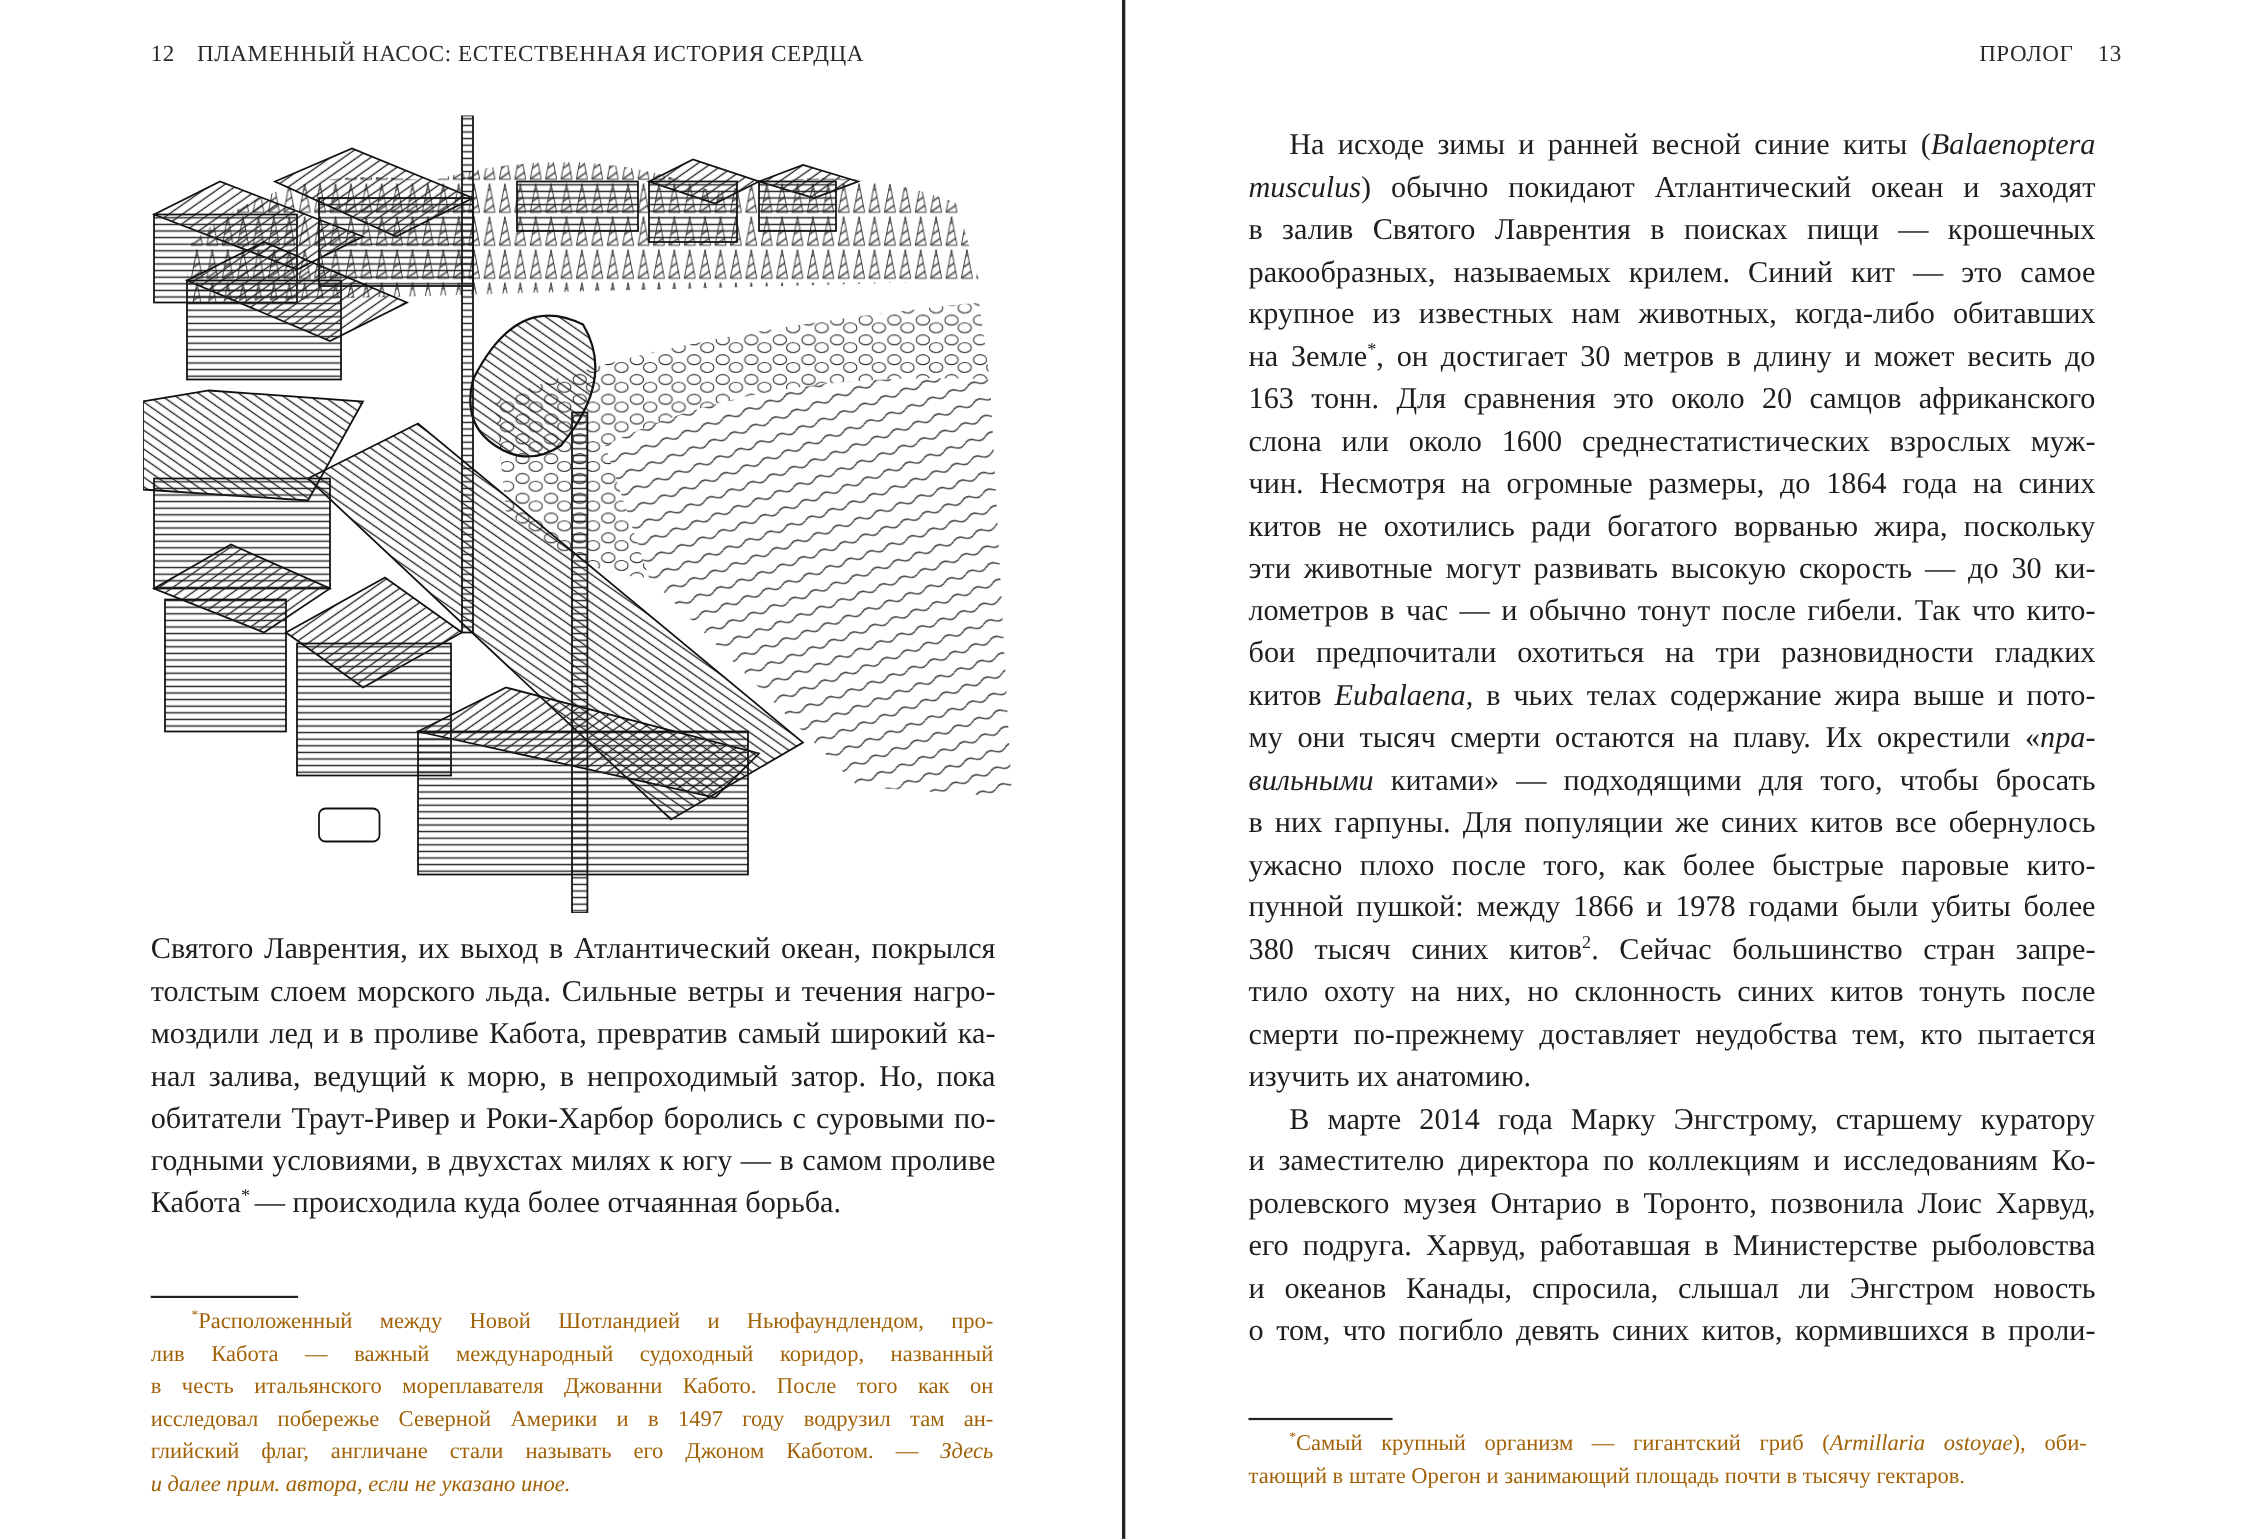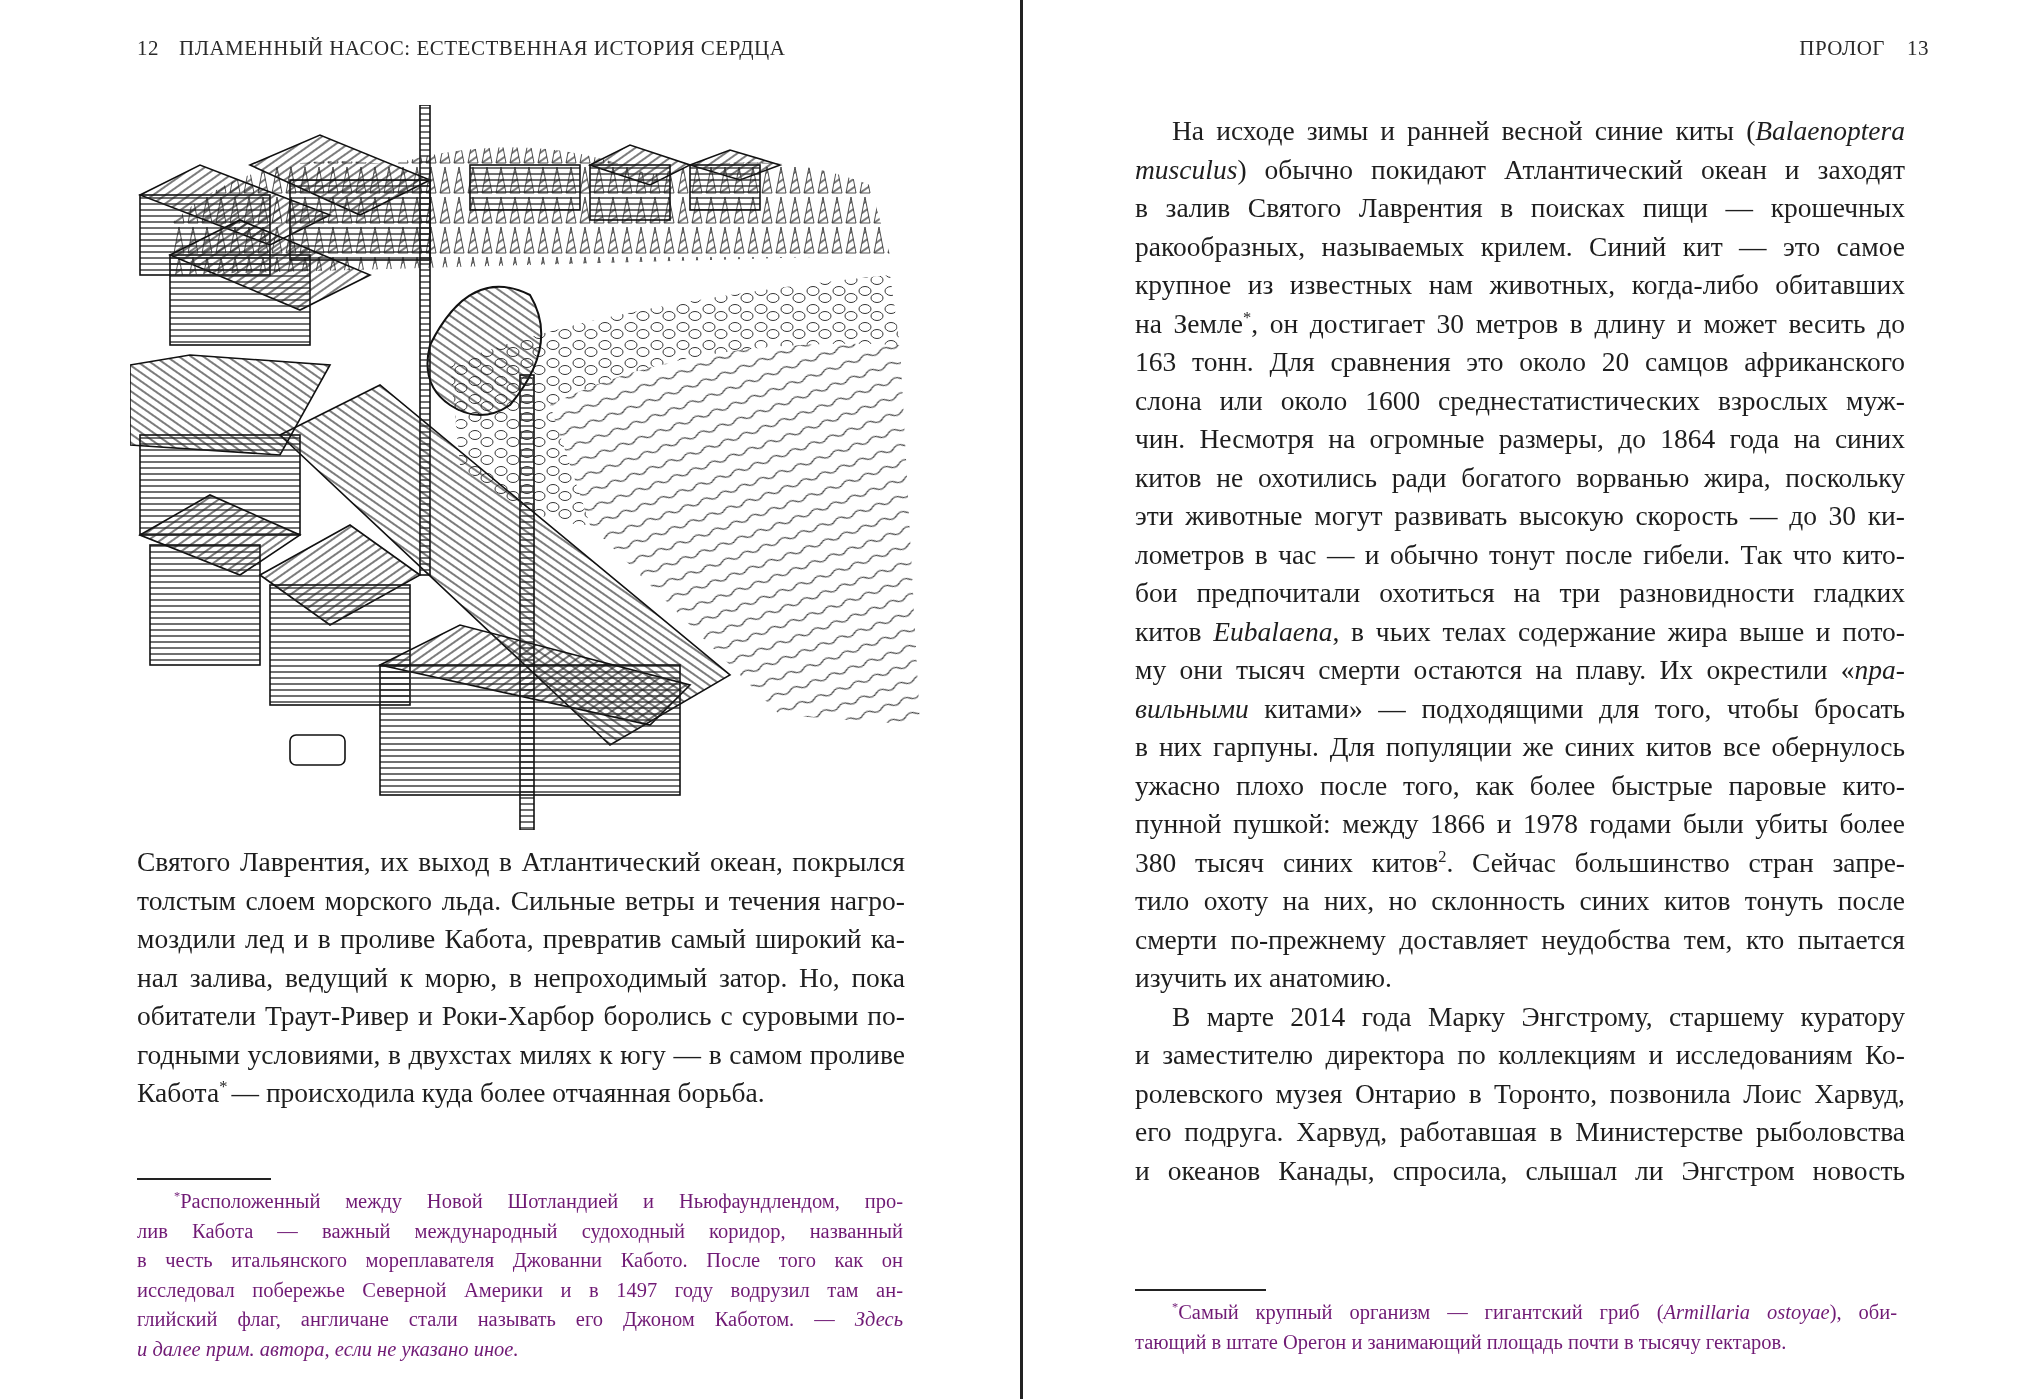--- a/index.html
+++ b/index.html
@@ -21,21 +21,21 @@
                font-size:27.5px; line-height:38.5px; color:#1e1e1e; }
   .line { display:block; white-space:nowrap; text-align:justify; text-align-last:justify; height:38.5px; }
   .line.last { text-align-last:left; }
   .indent { padding-left:37px; }
 
   .left-body { left:137px; top:843px; width:768px; }
   .right-body { left:1135px; top:112px; width:770px; }
 
   .fn-rule { position:absolute; height:1.5px; background:#222; }
   .fn-text { position:absolute; font-family:"Liberation Serif", serif;
-             font-size:20.5px; line-height:29.5px; color:#701a75; }
+             font-size:20.5px; line-height:29.5px; color:#a16207; }
   .fn-text .line { height:29.5px; }
   .left-fn-rule { left:137px; top:1178px; width:134px; }
   .left-fn { left:137px; top:1187px; width:766px; }
   .right-fn-rule { left:1135px; top:1289px; width:131px; }
   .right-fn { left:1135px; top:1298px; width:762px; }
 
   sup { font-size:60%; line-height:0; vertical-align:super; }
   i, .it { font-style:italic; }
 
   .illustration { position:absolute; left:130px; top:105px; width:790px; height:725px; }
@@ -165,19 +165,20 @@
   <span class="line"><span>380 тысяч синих китов</span><sup>2</sup><span>. Сейчас большинство стран запре-</span></span>
   <span class="line">тило охоту на них, но склонность синих китов тонуть после</span>
   <span class="line">смерти по-прежнему доставляет неудобства тем, кто пытается</span>
   <span class="line last">изучить их анатомию.</span>
 
   <span class="line indent">В марте 2014 года Марку Энгстрому, старшему куратору</span>
   <span class="line">и заместителю директора по коллекциям и исследованиям Ко-</span>
   <span class="line">ролевского музея Онтарио в Торонто, позвонила Лоис Харвуд,</span>
   <span class="line">его подруга. Харвуд, работавшая в Министерстве рыболовства</span>
   <span class="line">и океанов Канады, спросила, слышал ли Энгстром новость</span>
+  <span class="line">о том, что погибло девять синих китов, кормившихся в проли-</span>
 </div>
 
 <div class="fn-rule right-fn-rule"></div>
 <div class="fn-text right-fn">
   <span class="line indent"><sup>*</sup><span>Самый крупный организм — гигантский гриб (</span><i>Armillaria ostoyae</i><span>), оби-</span></span>
   <span class="line last">тающий в штате Орегон и занимающий площадь почти в тысячу гектаров.</span>
 </div>
 
 </body></html>

